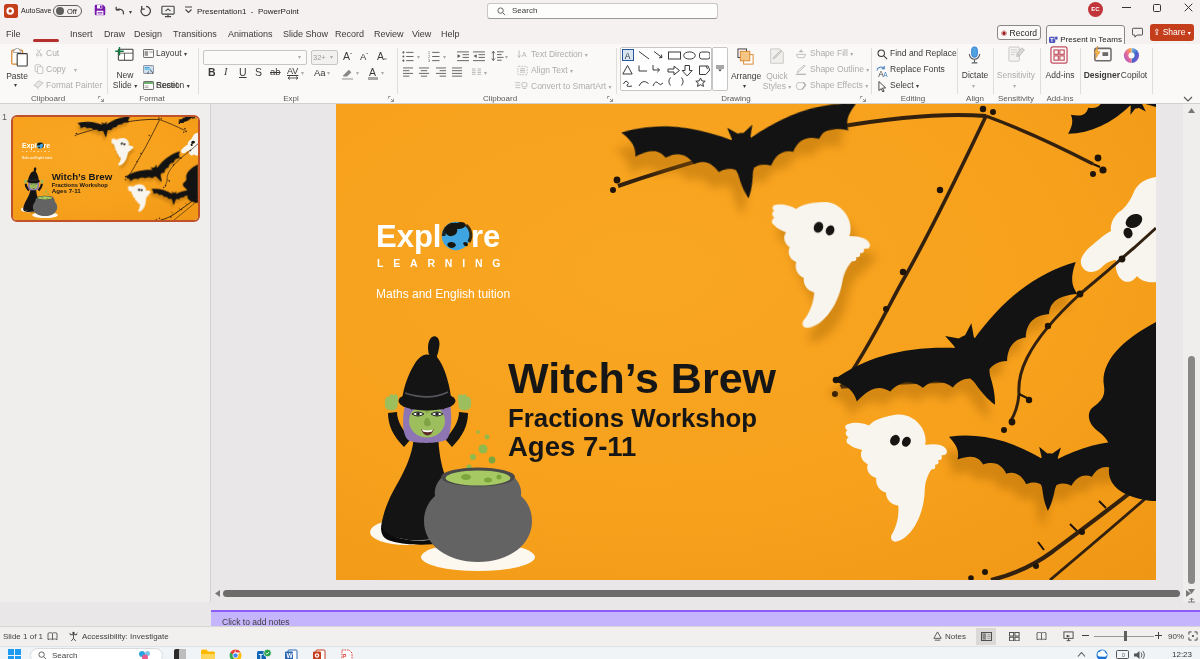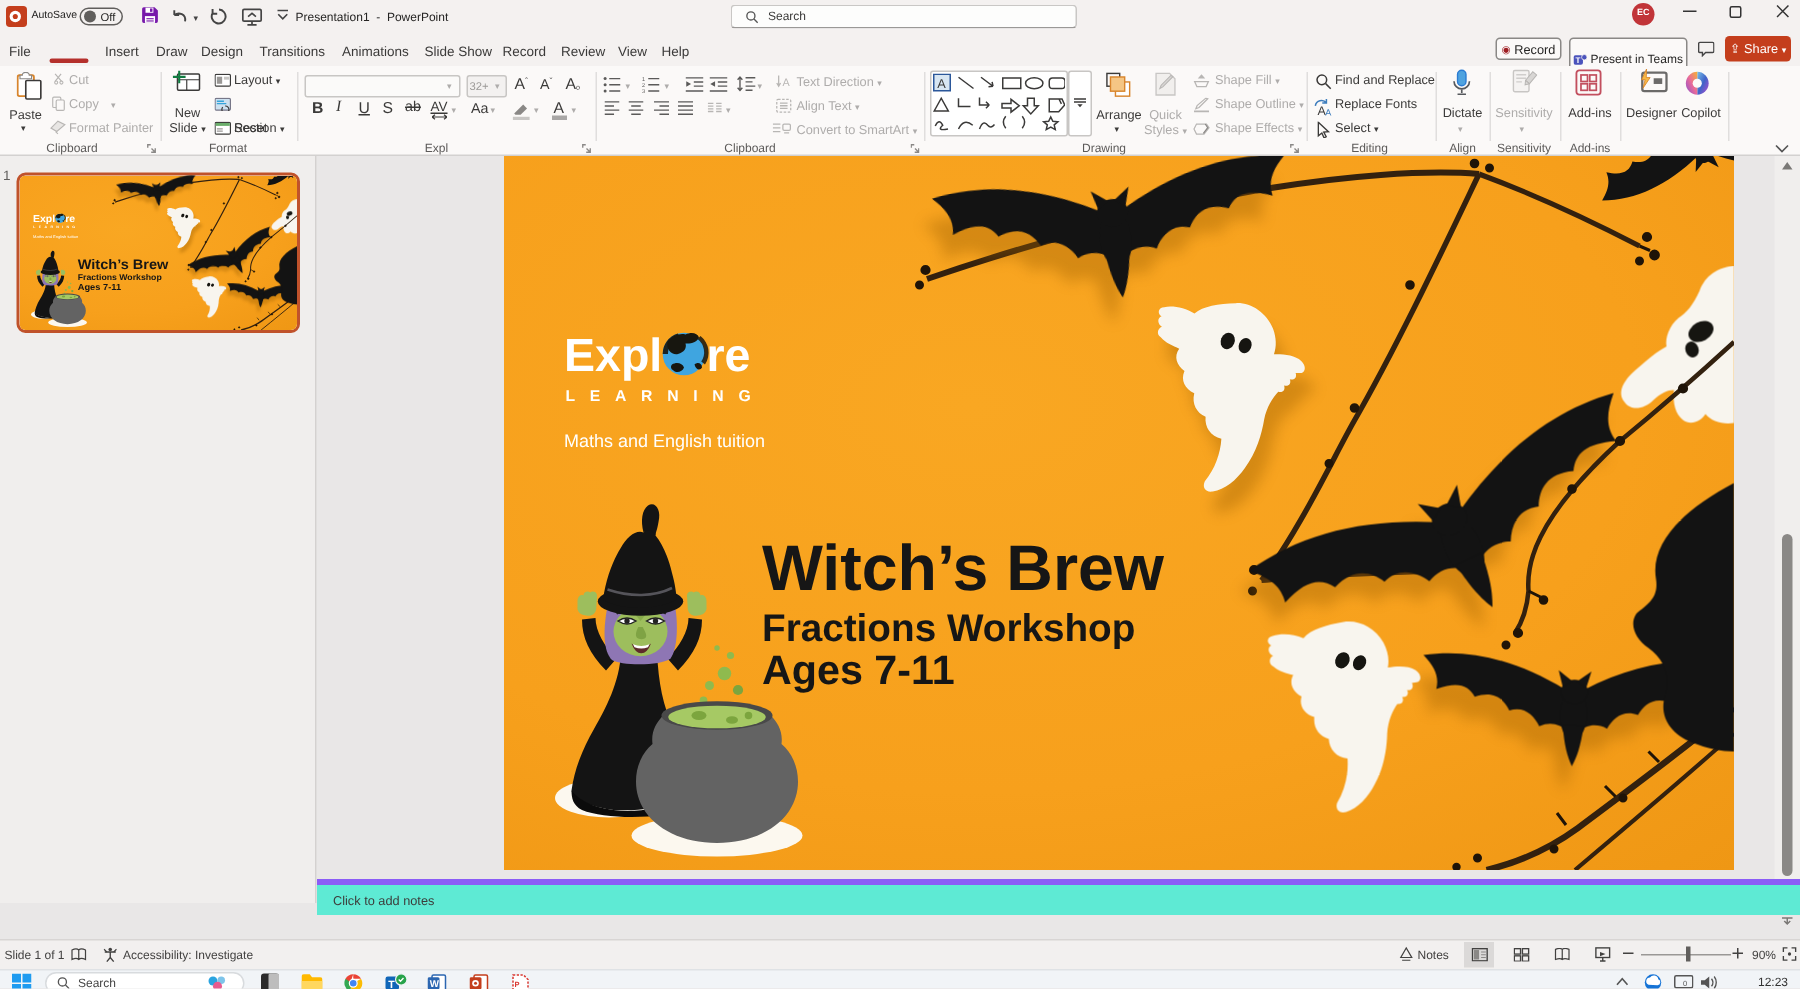--- a/index.html
+++ b/index.html
@@ -9,21 +9,21 @@
   #titlebar { left:0; top:0; width:1200px; height:22px; background:#f4f1f0; }
   #tabs { left:0; top:22px; width:1200px; height:22px; background:#f4f1f0; }
   #ribbon { left:0; top:44px; width:1200px; height:60px; background:#fbf9f8; border-bottom:1px solid #d3d1d0; }
   .tab { position:absolute; top:7px; font-size:9px; color:#3b3a39; }
   .vsep { position:absolute; top:4px; height:46px; width:1px; background:#e0dedd; }
   .glabel { position:absolute; top:50px; font-size:8px; color:#5c5a59; width:90px; text-align:center; }
   .gray { color:#aeacab; }
   .dk { color:#3b3a39; }
   .rt { font-size:8.5px; white-space:nowrap; }
   #panel { left:0; top:104px; width:211px; height:498px; background:#f0eeed; border-right:1px solid #d4d1d0; }
-  #notes { left:211px; top:586px; width:989px; height:24px; background:#5eead4; border-top:4px solid #8b5cf6; }
+  #notes { left:211px; top:610px; width:989px; height:24px; background:#c4b5fd; border-top:2px solid #8b5cf6; }
   #statusbar { left:0; top:626px; width:1200px; height:20px; background:#f2f0ef; border-top:1px solid #d8d5d4; }
   #taskbar { left:0; top:646px; width:1200px; height:13px; background:#f1f4f7; border-top:1px solid #dfe2e5; }
   .btn-outline { position:absolute; border:1px solid #8a8886; border-radius:3px; color:#252423; display:flex; align-items:center; justify-content:center; background:#fbf9f8; white-space:nowrap; }
 </style>
 </head>
 <body>
 
 <div class="abs" id="titlebar">
   <svg class="ic" style="left:4px;top:4px" width="14" height="14" viewBox="0 0 14 14">
       <rect x="0" y="0" width="14" height="14" rx="2.5" fill="#C43E1C"></rect>
@@ -371,21 +371,21 @@
       <rect x="10.4" y="10.4" width="4.6" height="4.6" fill="none" stroke="#C24F5E" stroke-width="1.2"></rect>
     </svg>
   <div class="ic dk rt" style="left:1040px;top:26px;width:40px;text-align:center;">Add-ins</div>
   <div class="glabel" style="left:1015px;">Add-ins</div>
 
   <svg class="ic" style="left:1091px;top:2px" width="21" height="19" viewBox="0 0 22 20">
       <rect x="4" y="2.5" width="17" height="13" rx="1.5" fill="none" stroke="#6b6a69" stroke-width="1.6"></rect>
       <rect x="12" y="6.5" width="6" height="4" fill="#6b6a69"></rect>
       <path d="M7 0 L3.5 7.5 h2.5 L4.5 13.5 L9.5 6 H6.8 Z" fill="#F6B845" stroke="#D8852C" stroke-width="0.6"></path>
     </svg>
-  <div class="ic dk rt" style="left:1082px;top:26px;width:38px;text-align:center;">Designer</div>
+  <div class="ic dk rt" style="left:1082px;top:26px;width:38px;text-align:right;font-weight:bold;">Designer</div>
   <svg class="ic" style="left:1122px;top:2px" width="19" height="19" viewBox="0 0 20 20">
       <defs>
         <linearGradient id="cp1" x1="0" y1="0" x2="1" y2="1">
           <stop offset="0" stop-color="#7bc1e8"></stop>
           <stop offset="0.5" stop-color="#3f64c8"></stop>
           <stop offset="1" stop-color="#b84ccf"></stop>
         </linearGradient>
         <linearGradient id="cp2" x1="1" y1="0" x2="0" y2="1">
           <stop offset="0" stop-color="#f7b334"></stop>
           <stop offset="0.5" stop-color="#e86a9a"></stop>

